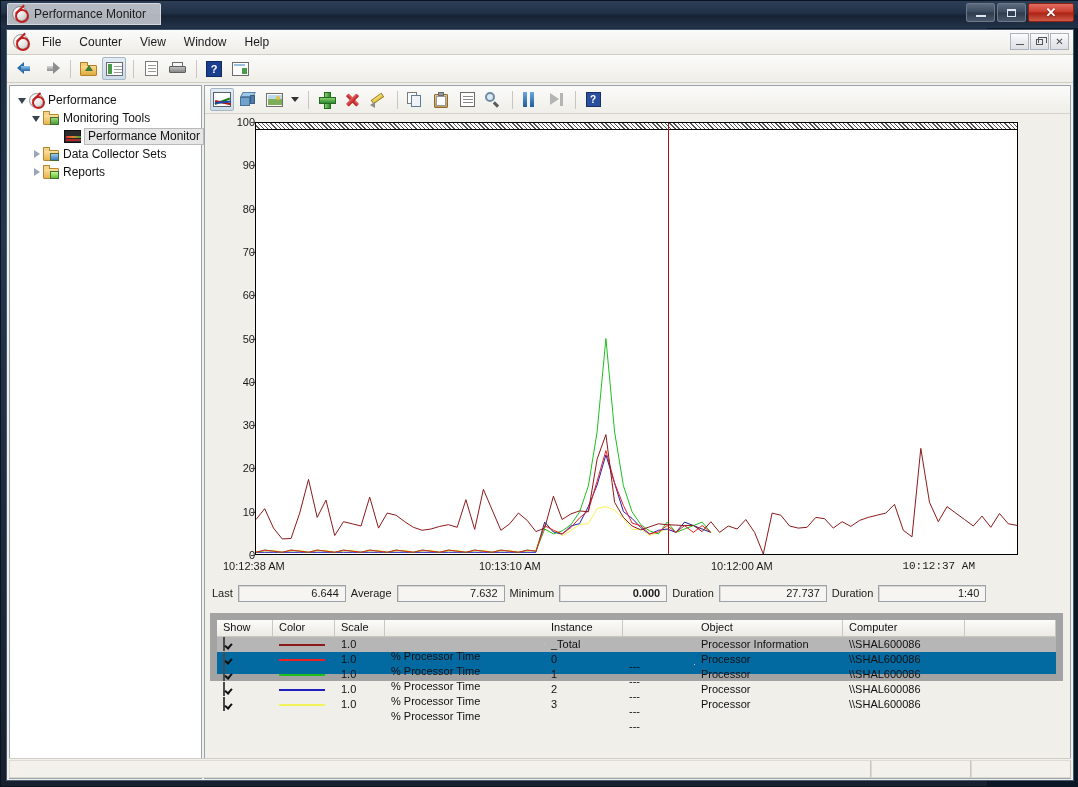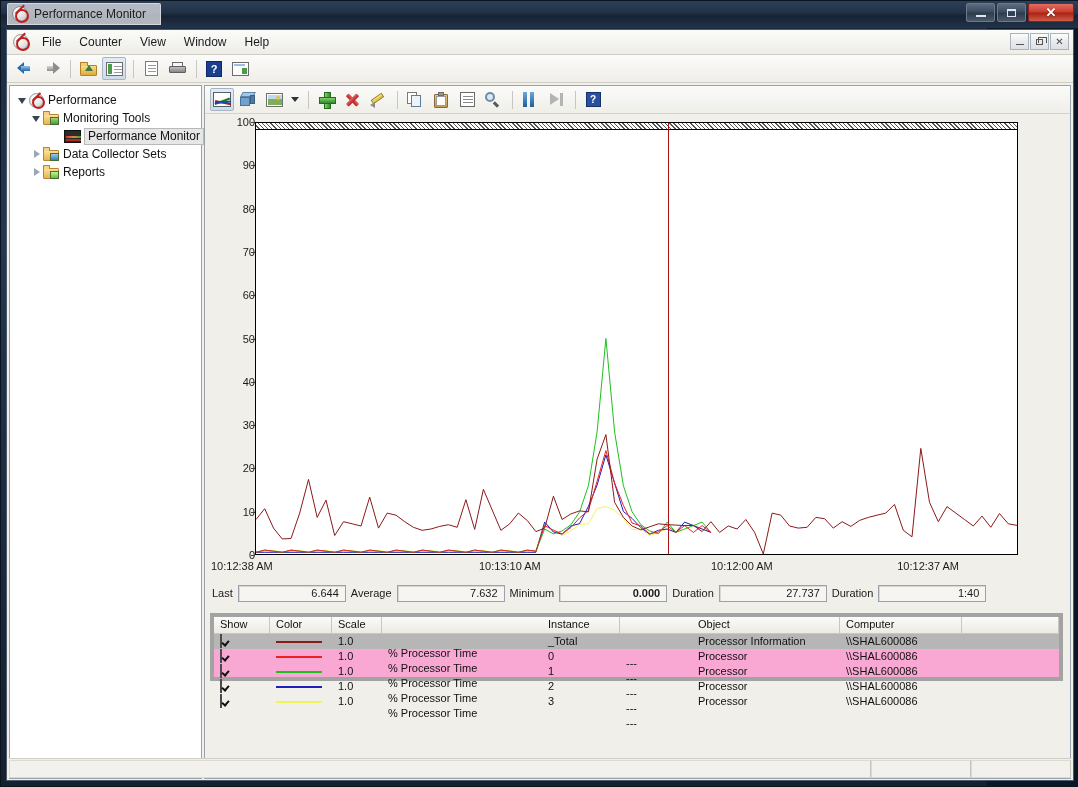--- a/index.html
+++ b/index.html
@@ -315,21 +315,21 @@
   .stat-value {
     height:17px; border:1px solid #9aa2ab; background:#f6f5f1;
     display:flex; align-items:center; justify-content:flex-end;
     padding-right:6px; font-size:11px; color:#1b1b1b;
     box-shadow: inset 1px 1px 0 #d9d7d0;
   }
 
   
   #counter-table {
     position:absolute; left:3px; top:497px; width:853px; height:68px;
-    background:#f9a8d4; border:4px solid #a3a3a3;
+    background:#0369a1; border:7px solid #a3a3a3;
     font-size:11px; color:#111;
   }
   #ct-header { display:flex; height:17px; background:linear-gradient(to bottom,#fbfbfa,#eceae3);
     border-bottom:1px solid #c9c7bf; }
   #ct-header div { border-right:1px solid #c9c7bf; padding:1px 0 0 6px; overflow:hidden; white-space:nowrap; }
   .ct-row { display:flex; height:15px; align-items:center; }
   .ct-row.selected { background:#b6b6b6; }
   .ct-row > div { padding-left:6px; overflow:hidden; white-space:nowrap; line-height:15px; }
   .cb {
     width:11px; height:11px; background:#fff; border:1px solid #4a4a4a;
@@ -619,24 +619,24 @@
             <svg id="plot-svg" width="761" height="431" viewBox="0 0 761 431" preserveAspectRatio="none" style="position:absolute;left:0;top:0;">
                 <path d="M0.0 429.3 L8.7 428.2 L17.5 427.1 L26.2 429.3 L35.0 428.2 L43.7 427.1 L52.5 429.3 L61.2 428.2 L70.0 427.1 L78.7 429.3 L87.5 428.2 L96.2 427.1 L105.0 429.3 L113.7 428.2 L122.5 427.1 L131.2 429.3 L140.0 428.2 L148.7 427.1 L157.4 429.3 L166.2 428.2 L174.9 427.1 L183.7 429.3 L192.4 428.2 L201.2 427.1 L209.9 429.3 L218.7 428.2 L227.4 427.1 L236.2 429.3 L244.9 428.2 L253.7 427.1 L262.4 429.3 L271.2 428.2 L279.9 427.1 L288.7 399.1 L297.4 408.0 L306.1 412.5 L314.9 407.7 L323.6 401.4 L332.4 400.8 L341.1 385.5 L349.9 383.6 L358.6 387.2 L367.4 395.6 L376.1 406.6 L384.9 405.9 L393.6 412.5 L402.4 409.7 L411.1 406.0 L419.9 409.4 L428.6 399.1 L437.4 402.6 L446.1 406.0 L454.9 409.4" fill="none" stroke="#f2f25a" stroke-width="1"></path>
                 <path d="M0.0 429.3 L8.7 429.3 L17.5 429.3 L26.2 429.3 L35.0 429.3 L43.7 429.3 L52.5 429.3 L61.2 429.3 L70.0 429.3 L78.7 429.3 L87.5 429.3 L96.2 429.3 L105.0 429.3 L113.7 429.3 L122.5 429.3 L131.2 429.3 L140.0 429.3 L148.7 429.3 L157.4 429.3 L166.2 429.3 L174.9 429.3 L183.7 429.3 L192.4 429.3 L201.2 429.3 L209.9 429.3 L218.7 429.3 L227.4 429.3 L236.2 429.3 L244.9 429.3 L253.7 429.3 L262.4 429.3 L271.2 429.3 L279.9 429.3 L288.7 399.1 L297.4 409.0 L306.1 411.1 L314.9 403.0 L323.6 400.6 L332.4 383.4 L341.1 362.1 L349.9 331.9 L358.6 360.3 L367.4 388.5 L376.1 395.4 L384.9 404.7 L393.6 411.1 L402.4 407.3 L411.1 406.0 L419.9 409.4 L428.6 399.1 L437.4 402.6 L446.1 406.0 L454.9 409.4" fill="none" stroke="#1f1fbf" stroke-width="1"></path>
                 <path d="M0.0 429.3 L8.7 427.1 L17.5 428.2 L26.2 429.3 L35.0 427.1 L43.7 428.2 L52.5 429.3 L61.2 427.1 L70.0 428.2 L78.7 429.3 L87.5 427.1 L96.2 428.2 L105.0 429.3 L113.7 427.1 L122.5 428.2 L131.2 429.3 L140.0 427.1 L148.7 428.2 L157.4 429.3 L166.2 427.1 L174.9 428.2 L183.7 429.3 L192.4 427.1 L201.2 428.2 L209.9 429.3 L218.7 427.1 L227.4 428.2 L236.2 429.3 L244.9 427.1 L253.7 428.2 L262.4 429.3 L271.2 427.1 L279.9 428.2 L288.7 406.0 L297.4 410.9 L306.1 407.9 L314.9 401.7 L323.6 388.9 L332.4 362.7 L341.1 308.9 L349.9 215.5 L358.6 308.9 L367.4 362.7 L376.1 388.9 L384.9 401.7 L393.6 407.9 L402.4 410.9 L411.1 399.1 L419.9 409.4 L428.6 406.0 L437.4 402.6 L446.1 399.1 L454.9 409.4" fill="none" stroke="#1fbf1f" stroke-width="1"></path>
                 <path d="M0.0 429.3 L8.7 427.1 L17.5 428.2 L26.2 429.3 L35.0 427.1 L43.7 428.2 L52.5 429.3 L61.2 427.1 L70.0 428.2 L78.7 429.3 L87.5 427.1 L96.2 428.2 L105.0 429.3 L113.7 427.1 L122.5 428.2 L131.2 429.3 L140.0 427.1 L148.7 428.2 L157.4 429.3 L166.2 427.1 L174.9 428.2 L183.7 429.3 L192.4 427.1 L201.2 428.2 L209.9 429.3 L218.7 427.1 L227.4 428.2 L236.2 429.3 L244.9 427.1 L253.7 428.2 L262.4 429.3 L271.2 427.1 L279.9 428.2 L288.7 402.6 L297.4 407.2 L306.1 410.9 L314.9 404.5 L323.6 394.9 L332.4 387.5 L341.1 358.2 L349.9 327.6 L358.6 360.0 L367.4 382.4 L376.1 400.1 L384.9 402.8 L393.6 410.9 L402.4 408.9 L411.1 402.6 L419.9 409.4 L428.6 402.6 L437.4 409.4 L446.1 402.6 L454.9 409.4" fill="none" stroke="#ee2020" stroke-width="1"></path>
                 <path d="M0.0 396.5 L8.7 385.7 L17.5 405.1 L26.2 415.9 L35.0 415.5 L43.7 390.1 L52.5 356.4 L61.2 394.4 L70.0 377.1 L78.7 412.5 L87.5 398.7 L96.2 400.8 L105.0 403.0 L113.7 374.1 L122.5 405.1 L131.2 390.1 L140.0 392.2 L148.7 398.7 L157.4 404.3 L166.2 407.3 L174.9 406.0 L183.7 403.4 L192.4 401.7 L201.2 404.3 L209.9 376.7 L218.7 406.4 L227.4 366.4 L236.2 387.0 L244.9 407.3 L253.7 400.8 L262.4 390.1 L271.2 397.4 L279.9 408.6 L288.7 405.1 L297.4 373.2 L306.1 396.5 L314.9 390.9 L323.6 387.9 L332.4 388.8 L341.1 336.2 L349.9 311.6 L358.6 379.3 L367.4 394.4 L376.1 403.0 L384.9 406.9 L393.6 403.8 L402.4 400.8 L411.1 401.7 L419.9 402.1 L428.6 402.6 L437.4 402.4 L446.1 408.6 L454.9 398.7 L463.6 409.4 L472.3 403.0 L481.1 406.0 L489.8 396.5 L498.6 409.4 L507.3 431.0 L516.1 390.1 L524.8 392.2 L533.6 403.0 L542.3 405.1 L551.1 404.3 L559.8 394.4 L568.6 395.7 L577.3 405.1 L586.1 398.7 L594.8 403.4 L603.6 397.4 L612.3 394.4 L621.0 392.2 L629.8 390.1 L638.5 381.4 L647.3 407.3 L656.0 413.8 L664.8 325.4 L673.5 379.3 L682.3 398.7 L691.0 383.6 L699.8 390.1 L708.5 396.5 L717.3 403.0 L726.0 393.1 L734.8 404.3 L743.5 390.5 L752.3 400.8 L761.0 402.4" fill="none" stroke="#8b1a1a" stroke-width="1"></path>
               </svg>
             <div id="cursor-line" style="left: 411.701px; height: 431px;"></div>
           </div>
           <div id="time-labels">
-              <span style="left: 4px;">10:12:38 AM</span>
+              <span style="left: 16px;">10:12:38 AM</span>
               <span style="left: 272px;">10:13:10 AM</span>
               <span style="left: 504px;">10:12:00 AM</span>
-              <span style="left: 752px; transform: translateX(-100%);">10:12:37 AM</span>
+              <span style="left: 768px; transform: translateX(-100%); font-family: Liberation Mono, monospace;">10:12:37 AM</span>
             </div>
         </div>
 
         <div id="stats">
             <div class="stat-label">Last</div>
             <div class="stat-value" style="width: 108px;">6.644</div>
             <div class="stat-label">Average</div>
             <div class="stat-value" style="width: 108px;">7.632</div>
             <div class="stat-label">Minimum</div>
             <div class="stat-value" style="width: 108px; font-weight: bold;">0.000</div>

